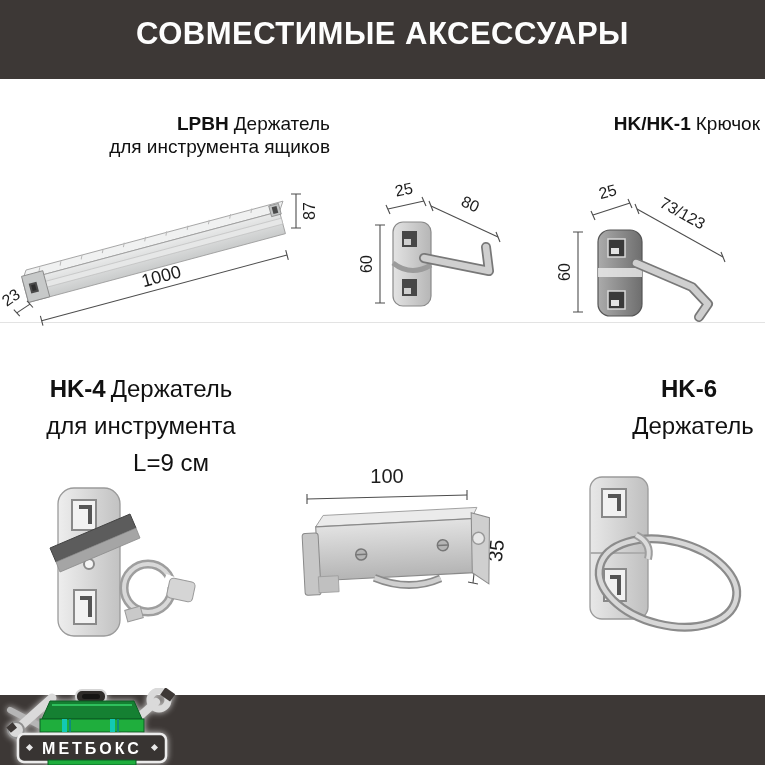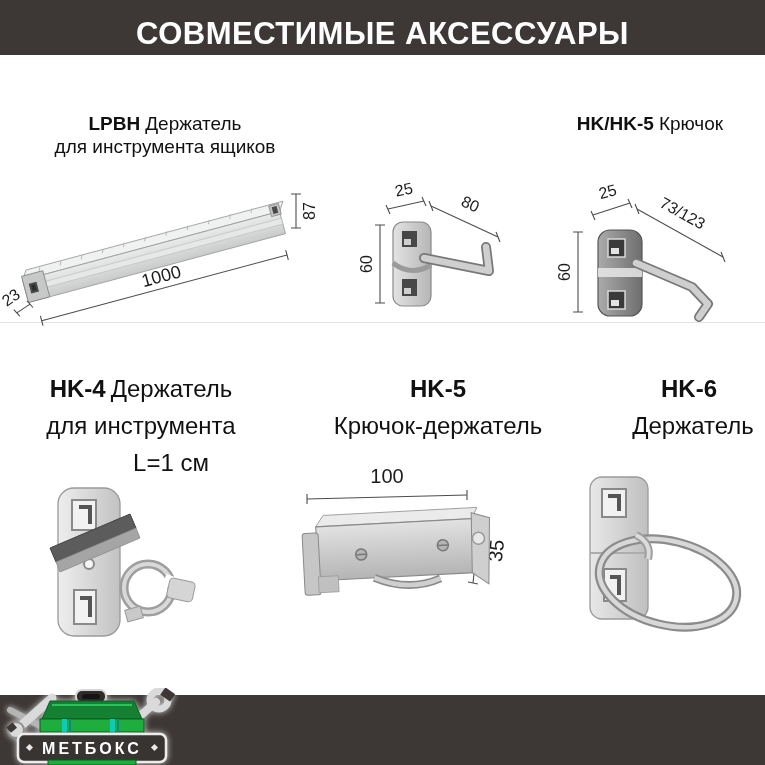--- a/index.html
+++ b/index.html
@@ -1,35 +1,35 @@
 <!DOCTYPE html>
 <html><head>
 <meta charset="utf-8">
 <style>
   html,body{margin:0;padding:0;}
   .page{
     position:relative;width:765px;height:765px;background:#ffffff;
     font-family:"Liberation Sans",sans-serif;overflow:hidden;color:#111;
   }
   
-  .hdr{position:absolute;left:0;top:0;width:765px;height:55px;background:#3d3836;}
+  .hdr{position:absolute;left:0;top:0;width:765px;height:79px;background:#3d3836;}
   .hdr-title{
     width:100%;text-align:center;line-height:67px;color:#fdfdfd;
     font-weight:700;font-size:32px;letter-spacing:.5px;transform:scaleX(.97);
   }
   .divider{position:absolute;left:0;top:322px;width:765px;height:1px;background:#e3e3e3;}
   
   .cell{position:absolute;}
   .c1{left:0;top:90px;width:330px;height:248px;}
   .c2{left:330px;top:90px;width:215px;height:248px;}
   .c3{left:540px;top:90px;width:220px;height:248px;}
   .c4{left:0;top:365px;width:250px;height:300px;}
   .c5{left:265px;top:365px;width:300px;height:300px;}
   .c6{left:550px;top:365px;width:240px;height:300px;}
-  .title1{position:absolute;left:0;top:22px;width:100%;text-align:center;font-size:19px;line-height:23px;}
+  .title1{position:absolute;left:0;top:22px;width:100%;text-align:right;font-size:19px;line-height:23px;}
   .title2{position:absolute;left:0;top:5px;width:100%;text-align:center;font-size:24px;line-height:37px;padding-left:23px;}
   .c4 .title2{width:236px;}
   .b{font-weight:700;margin-right:5px;}
   .shiftR{display:inline-block;transform:translateX(30px);}
   .cell svg{position:absolute;left:0;}
   .c1 svg{top:88px;} .c2 svg,.c3 svg{top:85px;}
   .c4 svg{top:115px;} .c5 svg,.c6 svg{top:100px;}
   
   .dimt{font:16px "Liberation Sans",sans-serif;fill:#1c1c1c;}
   .dimt.big{font-size:18px;}
@@ -110,21 +110,21 @@
       <rect x="72" y="104" width="15" height="17" fill="#474747"></rect>
       <rect x="74" y="113" width="7" height="6" fill="#cfcfcf"></rect>
       <path d="M63,88 q 18,14 38,2" fill="none" stroke="#9b9b9b" stroke-width="5"></path>
       <polyline points="94,83 159,96 156,72" fill="none" stroke="#787878" stroke-width="10" stroke-linecap="round" stroke-linejoin="round"></polyline>
       <polyline points="94,83 159,96 156,72" fill="none" stroke="#cfcfcf" stroke-width="6.5" stroke-linecap="round" stroke-linejoin="round"></polyline>
     </svg>
   </section>
 
   <section class="cell c3">
     <div class="title1">
-      <div><span class="b">HK/HK-5</span><span>Крючок</span></div>
+      <div><span class="b">HK/HK-1</span><span>Крючок</span></div>
     </div>
     <svg width="220" height="160" viewBox="0 0 220 160">
       <defs>
         <linearGradient id="g3" x1="0" y1="0" x2="1" y2="0">
           <stop offset="0" stop-color="#ababab"></stop>
             <stop offset="1" stop-color="#6e6e6e"></stop>
         </linearGradient>
       </defs>
       <line x1="53" y1="40" x2="90" y2="28" class="dimln"></line>
       <path d="M51,36 L55,45 M88,24 L92,33" class="dimln"></path>
@@ -143,21 +143,21 @@
       <rect x="58" y="93" width="44" height="9" fill="#e8e8e8" opacity="0.85"></rect>
       <polyline points="96,88 152,112 168,129 159,142" fill="none" stroke="#787878" stroke-width="10" stroke-linecap="round" stroke-linejoin="round"></polyline>
       <polyline points="96,88 152,112 168,129 159,142" fill="none" stroke="#cfcfcf" stroke-width="6.5" stroke-linecap="round" stroke-linejoin="round"></polyline>
     </svg>
   </section>
 
   <section class="cell c4">
     <div class="title2">
       <div><span class="b">HK-4</span><span>Держатель</span></div>
       <div>для инструмента</div>
-      <div><span class="shiftR">L=1 см</span></div>
+      <div><span class="shiftR">L=9 см</span></div>
     </div>
     <svg width="250" height="180" viewBox="0 0 250 180">
       <defs>
         <linearGradient id="g4" x1="0" y1="0" x2="1" y2="0">
           <stop offset="0" stop-color="#eeeeee"></stop>
             <stop offset="1" stop-color="#c2c2c2"></stop>
         </linearGradient>
       </defs>
       <rect x="58" y="8" width="62" height="148" rx="16" fill="url(#g4)" stroke="#9a9a9a" stroke-width="1.3"></rect>
       <rect x="72" y="20" width="24" height="30" fill="#f2f2f2" stroke="#8a8a8a" stroke-width="2"></rect>
@@ -169,24 +169,20 @@
       <polygon points="56,82 136,48 140,58 60,92" fill="#a5a5a5" stroke="#8a8a8a" stroke-width="0.8"></polygon>
       <circle cx="148" cy="108" r="24" fill="none" stroke="#9e9e9e" stroke-width="9"></circle>
       <circle cx="148" cy="108" r="24" fill="none" stroke="#d9d9d9" stroke-width="4"></circle>
       <rect x="164" y="96" width="14" height="12" fill="#ffffff" transform="rotate(20 171 102)"></rect>
       <rect x="168" y="100" width="26" height="20" rx="4" fill="#d5d5d5" stroke="#9a9a9a" transform="rotate(12 181 110)"></rect>
       <rect x="126" y="128" width="16" height="12" fill="#c9c9c9" stroke="#999999" transform="rotate(-15 134 134)"></rect>
     </svg>
   </section>
 
   <section class="cell c5">
-    <div class="title2">
-      <div><span class="b" style="margin-right:0">HK-5</span></div>
-      <div>Крючок-держатель</div>
-    </div>
     <svg width="300" height="190" viewBox="0 0 300 190">
       <defs>
         <linearGradient id="g5" x1="0" y1="0" x2="0" y2="1">
           <stop offset="0" stop-color="#e2e2e2"></stop>
             <stop offset="1" stop-color="#b4b4b4"></stop>
         </linearGradient>
       </defs>
       <line x1="42" y1="34" x2="202" y2="30" class="dimln"></line>
       <path d="M42,29 L42,39 M202,25 L202,35" class="dimln"></path>
       <text x="122" y="18" text-anchor="middle" class="dimt xl">100</text>

